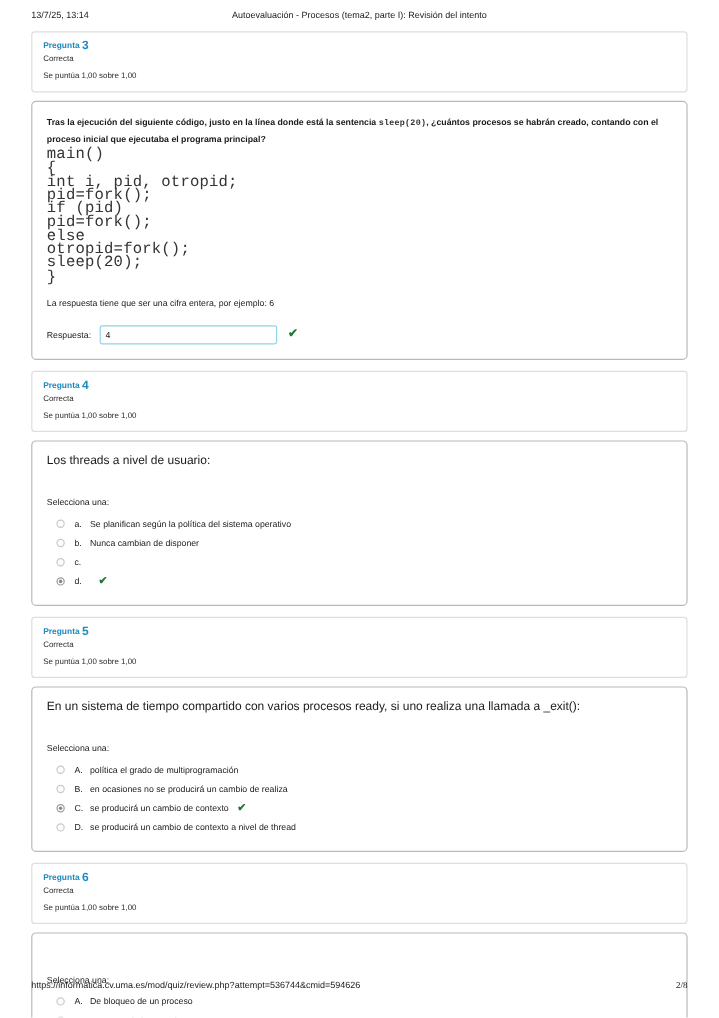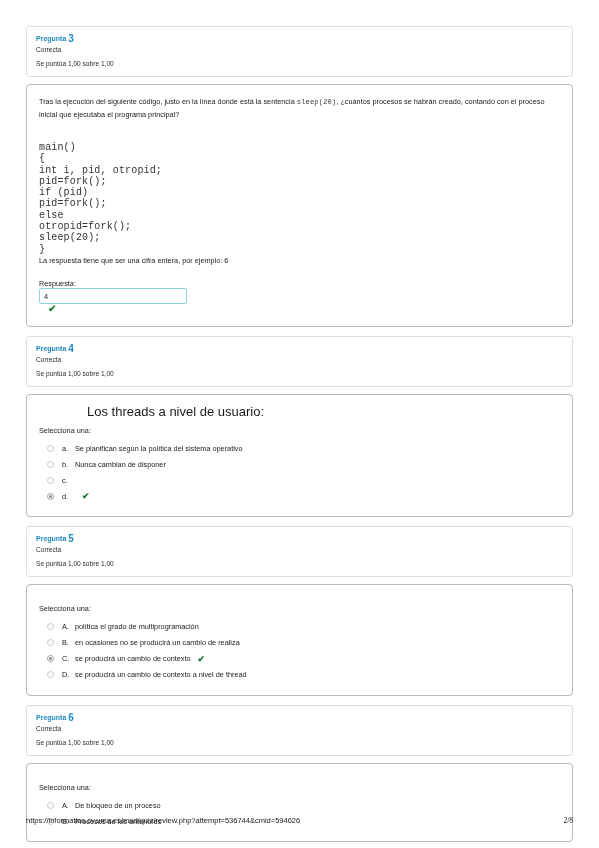--- a/index.html
+++ b/index.html
@@ -116,46 +116,48 @@
     border-radius: 4px;
     background: #ffffff;
     padding: 11px 12px 12px 12px;
     box-sizing: border-box;
     margin-bottom: 9px;
   }
   .q-text {
     font-size: 7.3px;
     line-height: 11.5px;
     color: #1a1a1a;
+    font-weight: bold;
   }
   .q-text .inline-code {
     font-family: "Liberation Mono", "DejaVu Sans Mono", monospace;
     font-size: 7px;
     color: #333333;
     letter-spacing: 0.2px;
   }
   .code-block {
     font-family: "Liberation Mono", "DejaVu Sans Mono", monospace;
-    font-size: 10px;
+    font-size: 13px;
     line-height: 11.3px;
     color: #333333;
-    margin-top: 22px;
+    margin-top: 2px;
     letter-spacing: 0.15px;
     white-space: pre;
   }
   .hint-line {
     font-size: 7.3px;
     line-height: 11.5px;
     color: #1a1a1a;
+    margin-top: 11px;
   }
   
   .answer-row {
     display: flex;
+    align-items: center;
     margin-top: 13px;
-    flex-direction: column;
   }
   .answer-label {
     font-size: 7.3px;
     color: #1a1a1a;
     margin-right: 7px;
   }
   .answer-input {
     width: 148px;
     height: 16px;
     border: 1px solid #8fd3e8;
@@ -170,30 +172,29 @@
   }
   .tick {
     color: #1f7a34;
     font-size: 10px;
     line-height: 10px;
     margin-left: 9px;
     font-weight: bold;
   }
   
   .mc-prompt {
-    font-size: 13px;
+    font-size: 10px;
     line-height: 11.5px;
     color: #1a1a1a;
-    margin-left: 48px;
   }
   .mc-select {
     font-size: 7.3px;
     line-height: 11.5px;
     color: #1a1a1a;
-    margin-top: 7px;
+    margin-top: 22px;
   }
   .mc-list {
     margin-top: 4px;
   }
   .mc-item {
     display: flex;
     align-items: center;
     height: 16px;
     padding-left: 8px;
   }
@@ -236,20 +237,24 @@
   .mc-item .tick {
     margin-left: 7px;
     font-size: 9px;
   }
 </style>
 </head>
 <body>
 
 <div class="page">
 
+  <div class="print-header">
+    <span class="ph-date">13/7/25, 13:14</span>
+    <span class="ph-title">Autoevaluación - Procesos (tema2, parte I): Revisión del intento</span>
+  </div>
 
   <div class="content" id="content">
       <div class="q-card">
         <div class="q-no"><span>Pregunta</span><span class="num">3</span></div>
         <div class="q-state">Correcta</div>
         <div class="q-grade">Se puntúa 1,00 sobre 1,00</div>
       </div>
       <div class="q-body">
         <div class="q-text"><span>Tras la ejecución del siguiente código, justo en la línea donde está la sentencia</span> <span class="inline-code">sleep(20)</span><span>, ¿cuántos procesos se habrán creado, contando con el proceso inicial que ejecutaba el programa principal?</span></div>
         <div class="code-block">main()
@@ -298,20 +303,21 @@
             <span class="tick">✔</span>
           </div>
         </div>
       </div>
       <div class="q-card">
         <div class="q-no"><span>Pregunta</span><span class="num">5</span></div>
         <div class="q-state">Correcta</div>
         <div class="q-grade">Se puntúa 1,00 sobre 1,00</div>
       </div>
       <div class="q-body">
+        <div class="mc-prompt">En un sistema de tiempo compartido con varios procesos ready, si uno realiza una llamada a _exit():</div>
         <div class="mc-select">Selecciona una:</div>
         <div class="mc-list">
           <div class="mc-item">
             <span class="radio"></span>
             <span class="mc-key">A.</span>
             <span class="mc-label">política el grado de multiprogramación</span>
           </div>
           <div class="mc-item">
             <span class="radio"></span>
             <span class="mc-key">B.</span>

